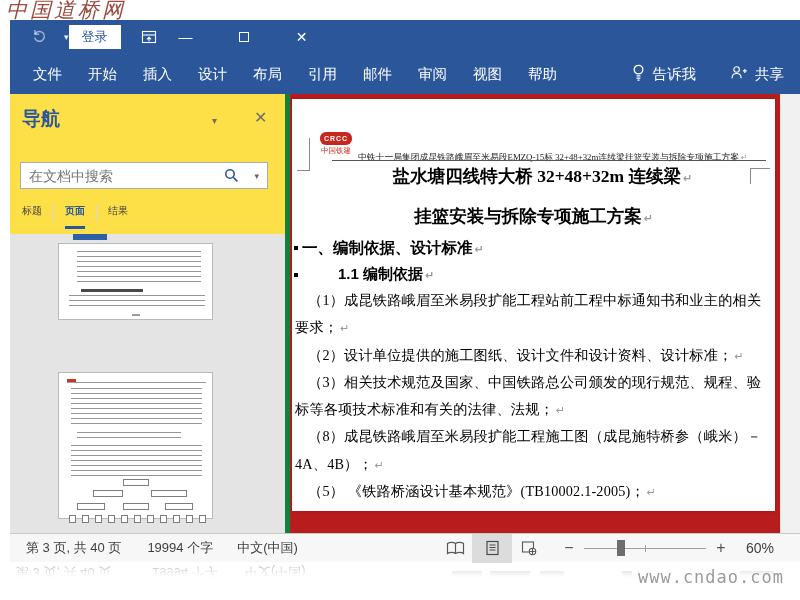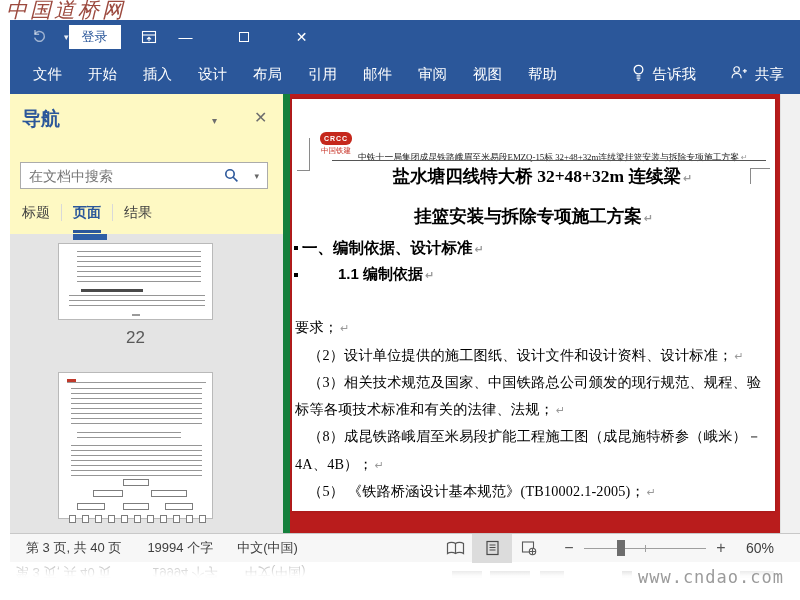--- a/index.html
+++ b/index.html
@@ -27,33 +27,33 @@
 
   .ribbon { height:40px; background:#2b579a; display:flex; align-items:center; color:#fff; font-size:14.5px; }
   .rtab { padding:0 13px; white-space:nowrap; }
   .rtab.first { margin-left:10px; }
   .tellme { margin-left:auto; display:flex; align-items:center; gap:8px; }
   .share { margin-left:34px; margin-right:16px; display:flex; align-items:center; gap:8px; }
 
   .main { display:flex; height:439px; }
 
   
-  .navpane { width:280px; background:#fef9c3; border-right:7px solid #15803d; position:relative; }
+  .navpane { width:280px; background:#fde047; border-right:5px solid #15803d; position:relative; }
   .nav-title { position:absolute; left:12px; top:12px; font-size:19px; font-weight:600; color:#2b579a; }
   .nav-chev { position:absolute; left:202px; top:21px; font-size:10px; color:#6e6e6e; }
   .nav-close { position:absolute; left:244px; top:14px; font-size:16px; color:#6e6e6e; }
   .searchbox { position:absolute; left:10px; top:68px; width:248px; height:27px;
     border:1px solid #ababab; background:#fff; }
   .searchbox input { position:absolute; left:8px; top:2px; width:170px; height:21px; border:none;
     outline:none; font-size:14px; font-family:inherit; color:#333; }
   .searchbox input::placeholder { color:#757575; opacity:1; }
   .search-ic { position:absolute; right:28px; top:5px; }
   .search-chev { position:absolute; right:8px; top:8px; font-size:9px; color:#666; }
   .navtabs { position:absolute; left:0; top:106px; width:100%; height:33px; display:flex;
-    align-items:flex-start; font-size:14px; color:#3f3f3f; }
+    align-items:flex-start; font-size:10px; color:#3f3f3f; }
   .ntab { padding:4px 0 8px 0; margin:0 11px; }
   .ntab.first { margin-left:12px; }
   .ntab.active { color:#2b579a; font-weight:bold; border-bottom:3px solid #2b579a; }
   .ntsep { width:1px; height:17px; background:#d9d9d9; margin-top:4px; }
 
   .thumbs { position:absolute; left:0; top:140px; right:0; bottom:0; background:#e4e4e4; overflow:hidden; }
   .sliver { position:absolute; left:63px; top:0; width:34px; height:6px; background:#2e5ea6; }
   .thumb { position:absolute; background:#fff; border:1px solid #b9b9b9; }
   .t22 { left:48px; top:9px; width:155px; height:77px; }
   .t23 { left:48px; top:138px; width:155px; height:147px; }
@@ -227,21 +227,20 @@
 
         <div class="thumbs">
           <div class="sliver"></div>
 
           <div class="thumb t22">
             <div class="b1 tx"></div>
             <div class="b2"></div>
             <div class="b3 tx"></div>
             <div class="dash"></div>
           </div>
-          <div class="tlabel">22</div>
 
           <div class="thumb t23">
             <div class="dot"></div>
             <div class="hd"></div>
             <div class="s1 tx"></div>
             <div class="s2 tx"></div>
             <div class="s3 tx"></div>
             <div class="ob" style="top:106px;left:64px;width:26px;"></div>
             <div class="ob" style="top:117px;left:34px;width:30px;"></div>
             <div class="ob" style="top:117px;left:92px;width:36px;"></div>
@@ -279,20 +278,21 @@
 
           <div class="dt dt1"><span>盐水塘四线特大桥 32+48+32m 连续梁</span><span class="pm">↵</span></div>
           <div class="dt dt2"><span>挂篮安装与拆除专项施工方案</span><span class="pm">↵</span></div>
 
           <div class="sq sq1"></div>
           <div class="h1"><span>一、编制依据、设计标准</span><span class="pm">↵</span></div>
 
           <div class="sq sq2"></div>
           <div class="h2"><span>1.1 编制依据</span><span class="pm">↵</span></div>
 
+          <div class="bline ind" style="top:192px"><span>（1）成昆铁路峨眉至米易段扩能工程站前工程中标通知书和业主的相关</span><span class="pm"></span></div>
           <div class="bline cont" style="top:219px"><span>要求；</span><span class="pm">↵</span></div>
           <div class="bline ind" style="top:247px"><span>（2）设计单位提供的施工图纸、设计文件和设计资料、设计标准；</span><span class="pm">↵</span></div>
           <div class="bline ind" style="top:274px"><span>（3）相关技术规范及国家、中国铁路总公司颁发的现行规范、规程、验</span><span class="pm"></span></div>
           <div class="bline cont" style="top:301px"><span>标等各项技术标准和有关的法律、法规；</span><span class="pm">↵</span></div>
           <div class="bline ind" style="top:328px"><span>（8）成昆铁路峨眉至米易段扩能工程施工图（成昆施特桥参（峨米）－</span><span class="pm"></span></div>
           <div class="bline cont" style="top:356px"><span>4A、4B）；</span><span class="pm">↵</span></div>
           <div class="bline ind" style="top:383px"><span>（5） 《铁路桥涵设计基本规范》(TB10002.1-2005)；</span><span class="pm">↵</span></div>
         </div>
         <div class="vscroll"></div>
       </div>

